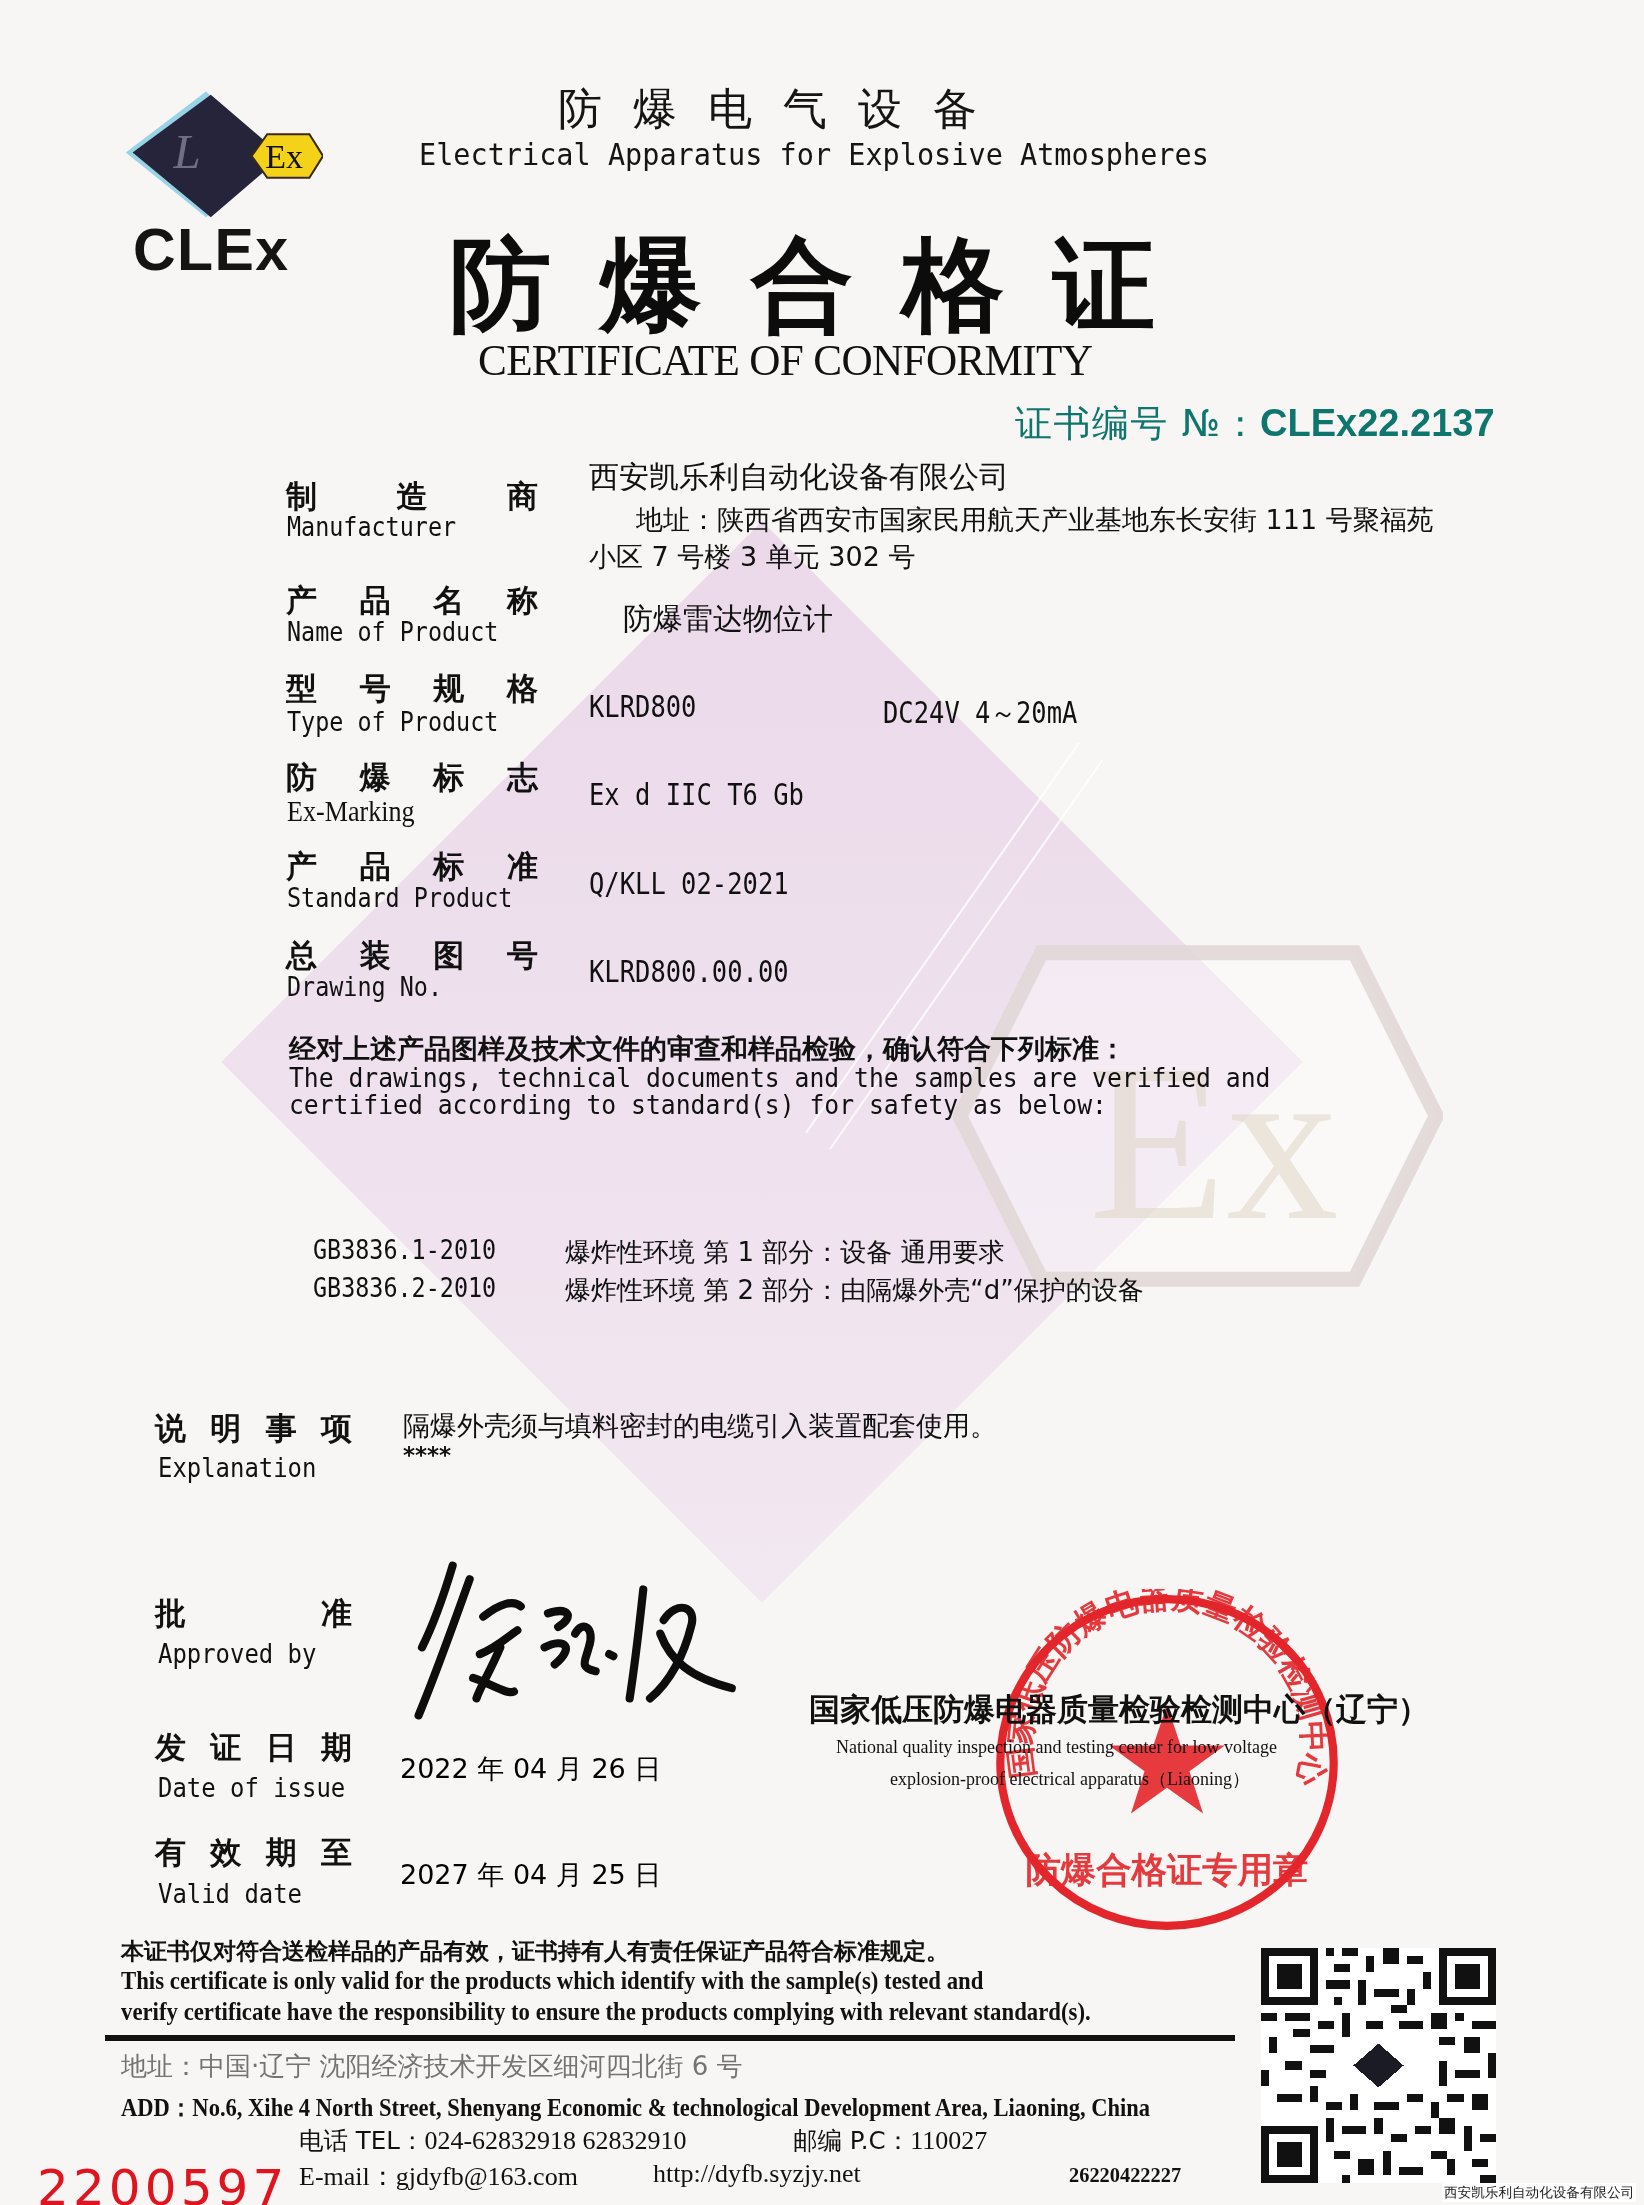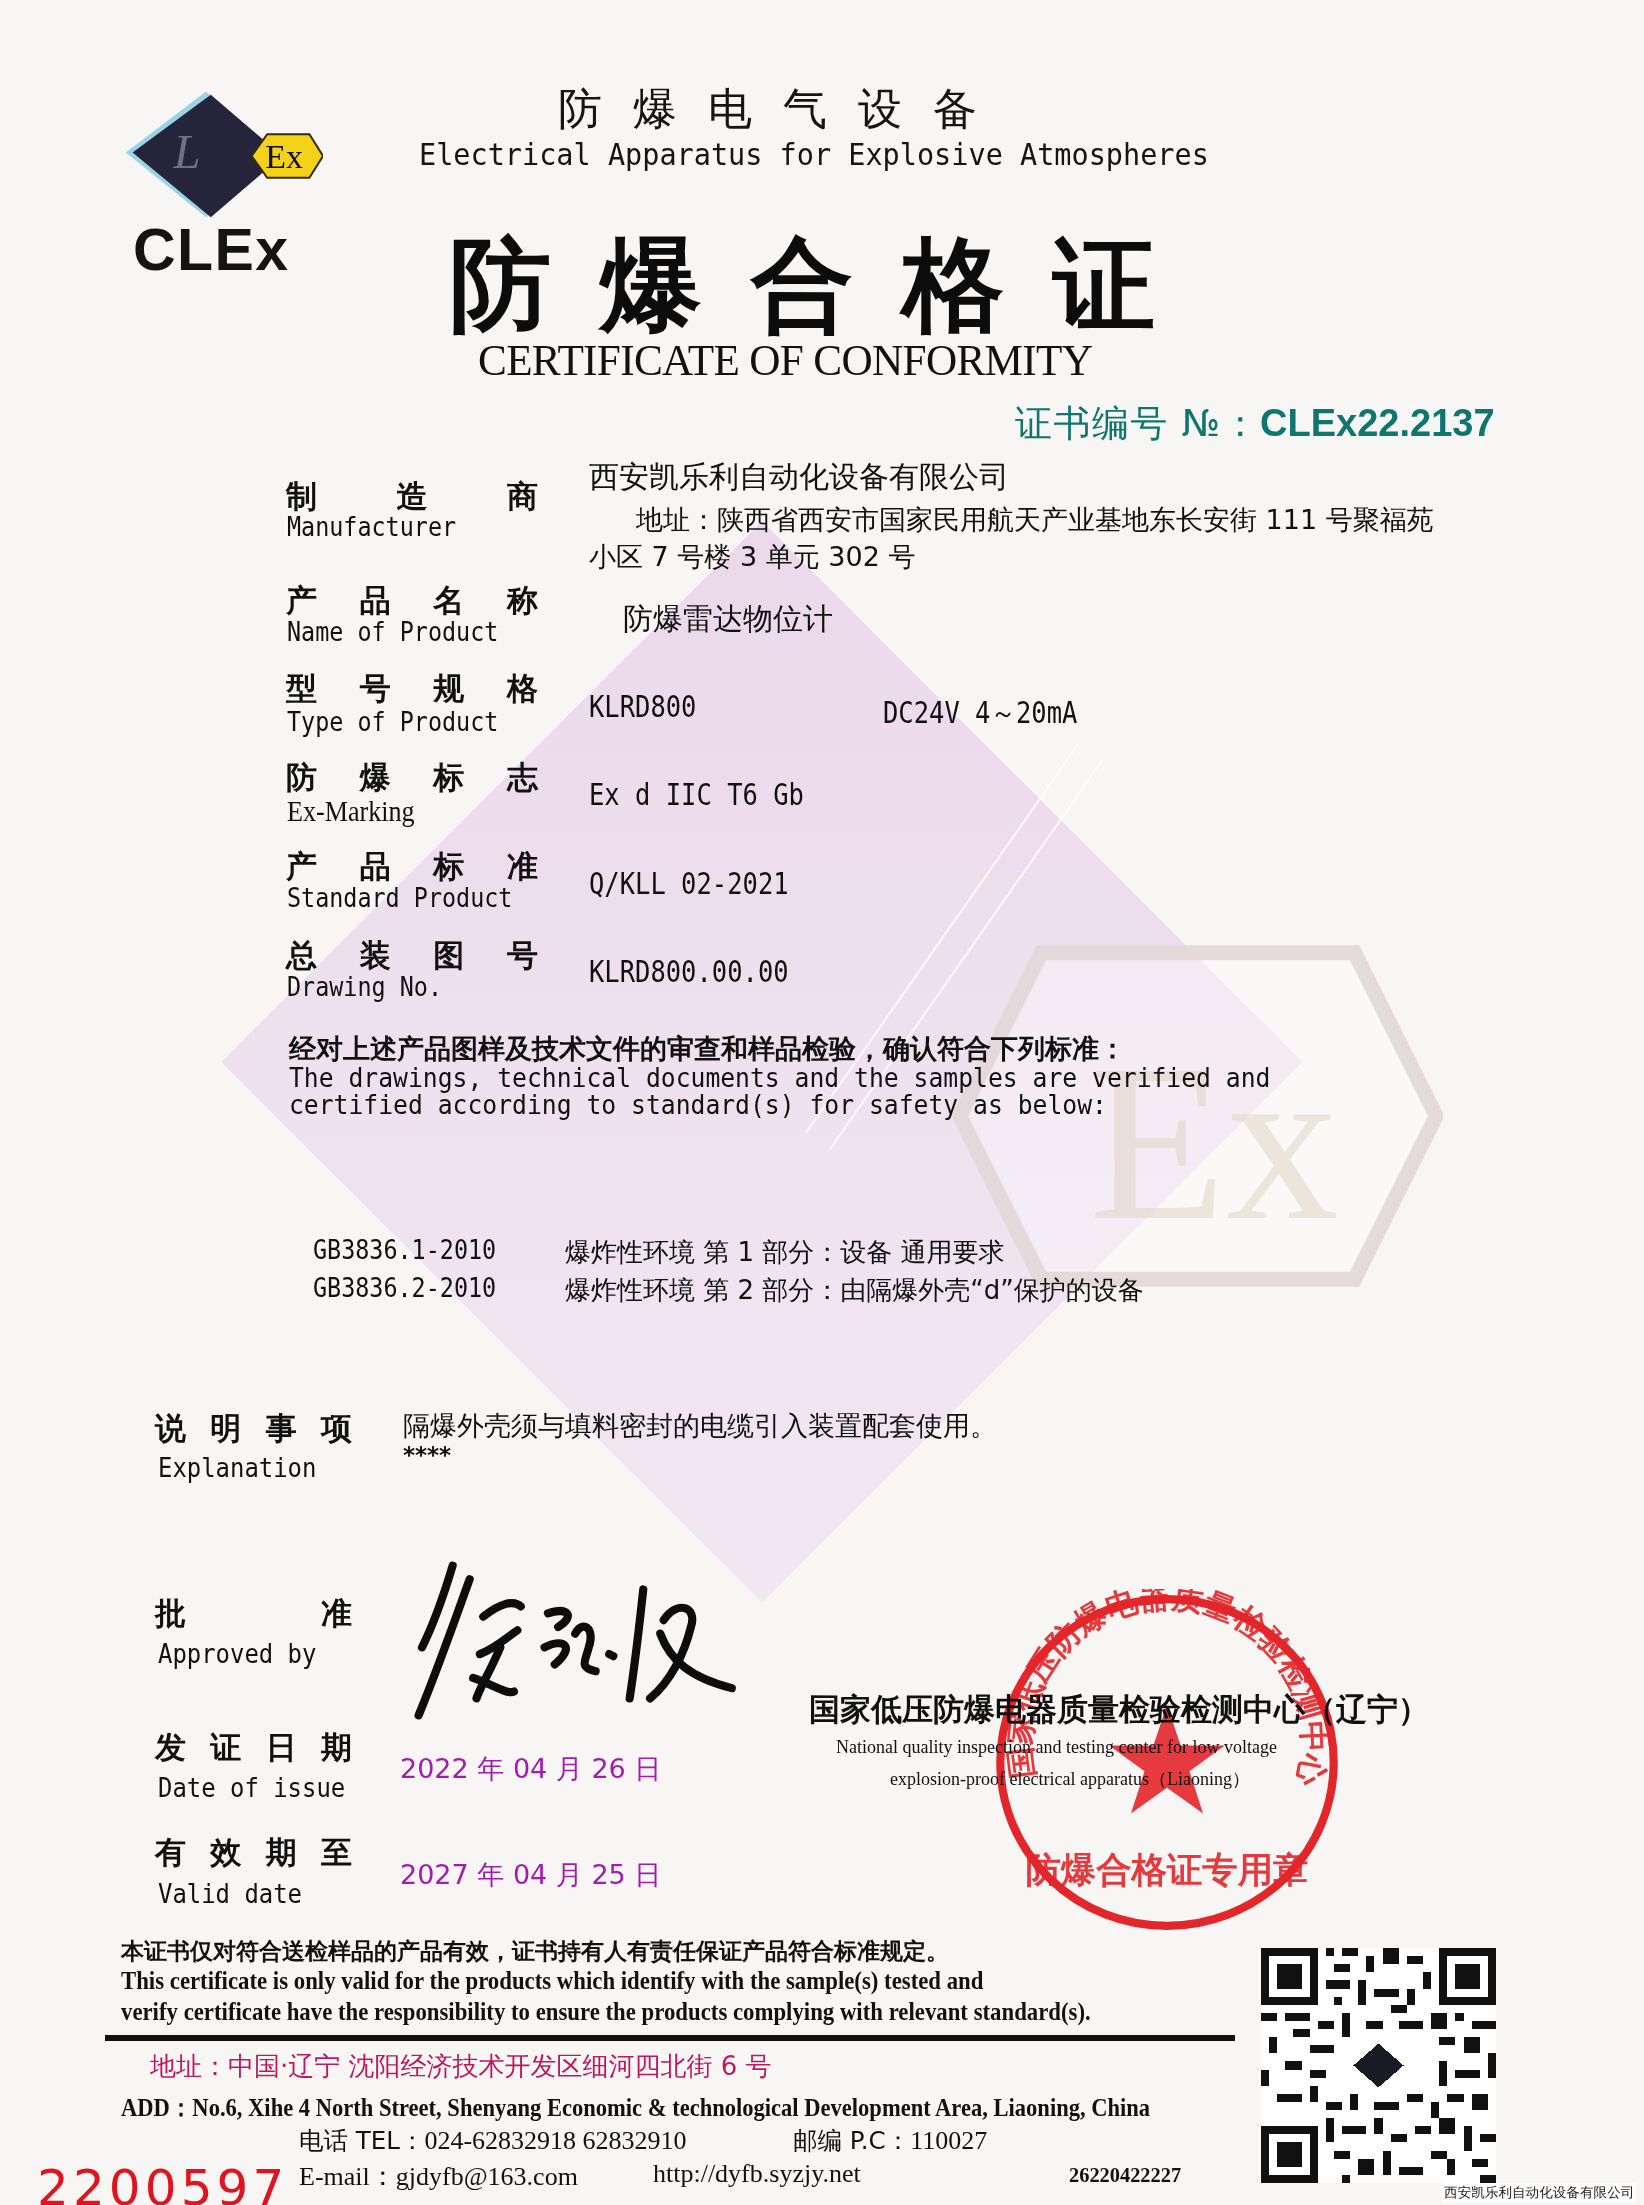--- a/index.html
+++ b/index.html
@@ -38,32 +38,32 @@
   .val-cn { position:absolute; left:589px; font-family:"DejaVu Sans", sans-serif; font-size:30px; color:#111; }
 
   .para-cn { position:absolute; left:289px; top:1031px; font-family:"DejaVu Sans", sans-serif; font-weight:bold; font-size:27px; color:#111; }
   .para-en { position:absolute; left:289px; font-family:"DejaVu Sans Mono", monospace; font-size:26px; color:#111; transform:scaleX(0.95); transform-origin:left; }
 
   .std-code { position:absolute; left:313px; font-family:"DejaVu Sans Mono", monospace; font-size:26px; color:#111; transform:scaleX(0.9); transform-origin:left; }
   .std-desc { position:absolute; left:565px; font-family:"DejaVu Sans", sans-serif; font-size:26px; color:#111; }
 
   .lbl2-cn { position:absolute; left:155px; font-family:"DejaVu Sans", sans-serif; font-weight:bold; font-size:31px; color:#111; width:197px; display:flex; justify-content:space-between; }
   .lbl2-en { position:absolute; left:158px; font-family:"DejaVu Sans Mono", monospace; font-size:26px; color:#111; transform:scaleX(0.92); transform-origin:left; }
-  .date { position:absolute; left:400px; font-family:"DejaVu Sans", sans-serif; font-size:27px; color:#a21caf; }
+  .date { position:absolute; left:400px; font-family:"DejaVu Sans", sans-serif; font-size:27px; color:#000000; }
 
   .org-cn { position:absolute; left:809px; top:1689px; font-family:"DejaVu Sans", sans-serif; font-weight:bold; font-size:31px; color:#111; }
   .org-en { position:absolute; font-family:"Liberation Serif", serif; font-size:18px; color:#111; }
 
   .stamp { position:absolute; left:990px; top:1589px; width:354px; height:347px; }
 
   .disc-cn { position:absolute; left:121px; top:1936px; font-family:"DejaVu Sans", sans-serif; font-weight:bold; font-size:23px; color:#111; }
   .disc-en { position:absolute; left:121px; font-family:"Liberation Serif", serif; font-weight:bold; font-size:24.5px; color:#111; transform:scaleX(0.93); transform-origin:left; }
   .rule { position:absolute; left:105px; top:2035px; width:1130px; height:6.1px; background:#111; }
 
-  .foot-cn { position:absolute; left:121px; top:2049px; font-family:"DejaVu Sans", sans-serif; font-size:26px; color:#be185d;margin-left:29px; }
+  .foot-cn { position:absolute; left:121px; top:2049px; font-family:"DejaVu Sans", sans-serif; font-size:26px; color:#737373; }
   .foot-en { position:absolute; left:121px; font-family:"Liberation Serif", serif; font-weight:bold; font-size:24.5px; color:#111; transform:scaleX(0.92); transform-origin:left; white-space:nowrap; }
   .foot-line { position:absolute; font-family:"Liberation Serif", serif; font-size:26px; color:#111; white-space:nowrap; }
   .foot-line .cn { font-family:"DejaVu Sans", sans-serif; font-size:24.5px; }
 
   .serial-red { position:absolute; left:37px; top:2159px; font-family:"DejaVu Sans", sans-serif; font-size:50px; color:#e0141e; letter-spacing:4.1px; }
   .qr { position:absolute; left:1261px; top:1948px; width:235px; height:235px; }
   .watermark-caption { position:absolute; left:1442px; top:2183px; font-family:"DejaVu Sans", sans-serif; font-size:13.6px; color:#222; background:rgba(255,255,255,0.85); padding:0.7px 2px; }
 </style>
 </head>
 <body>

